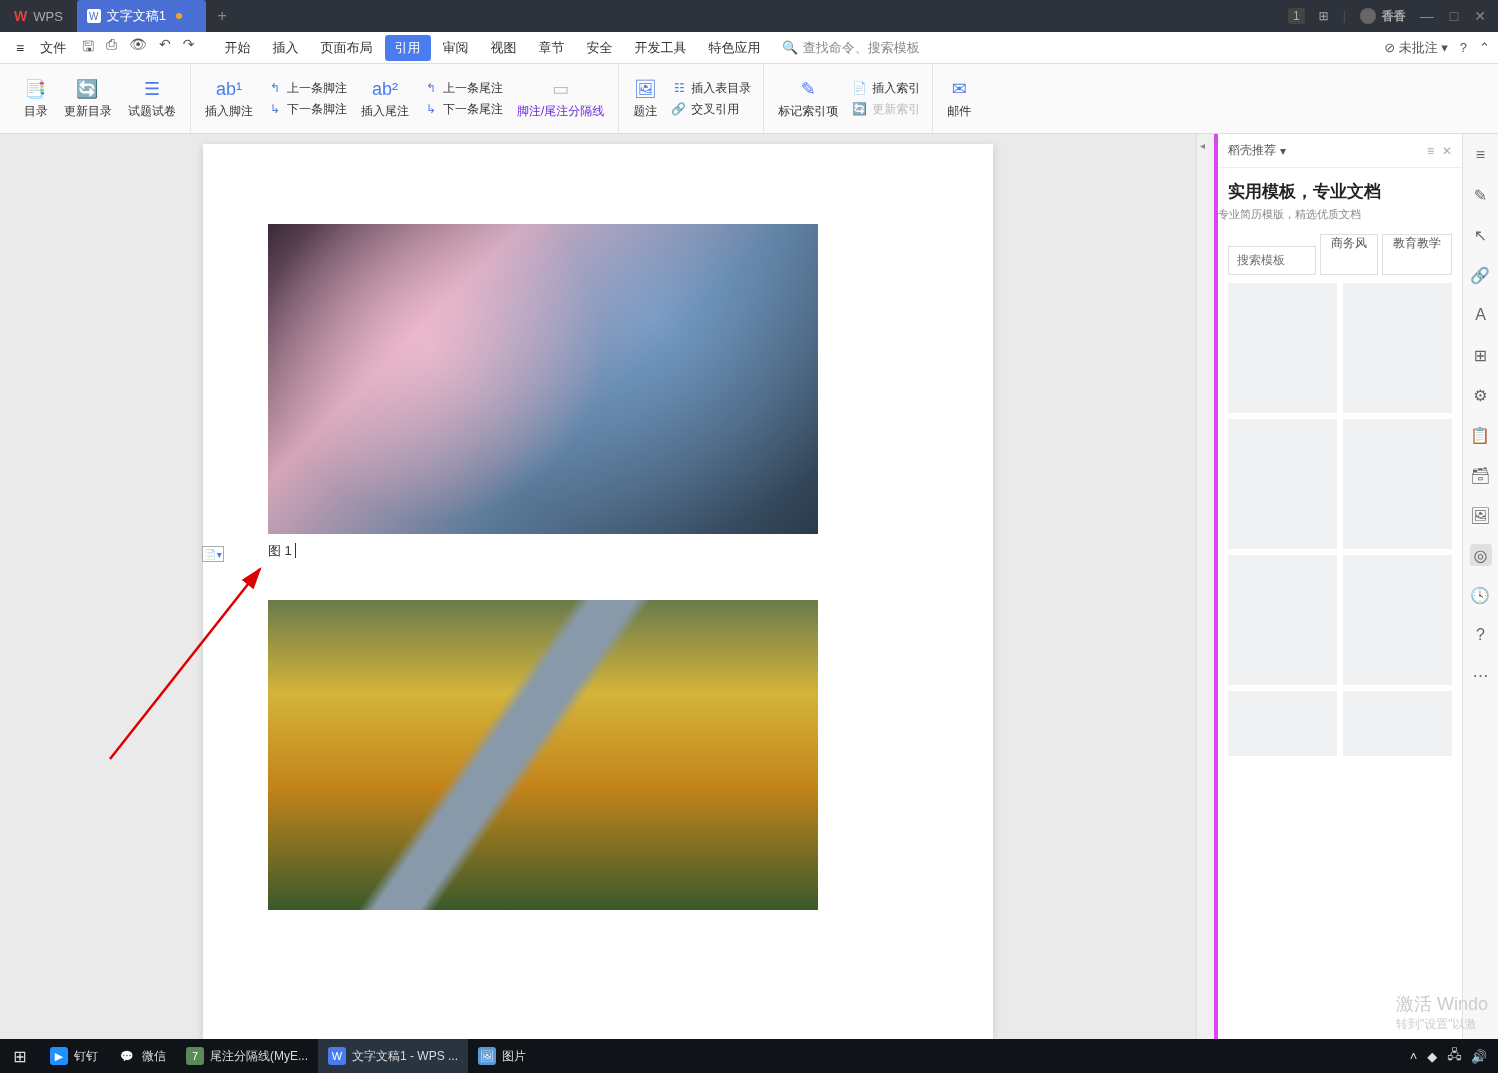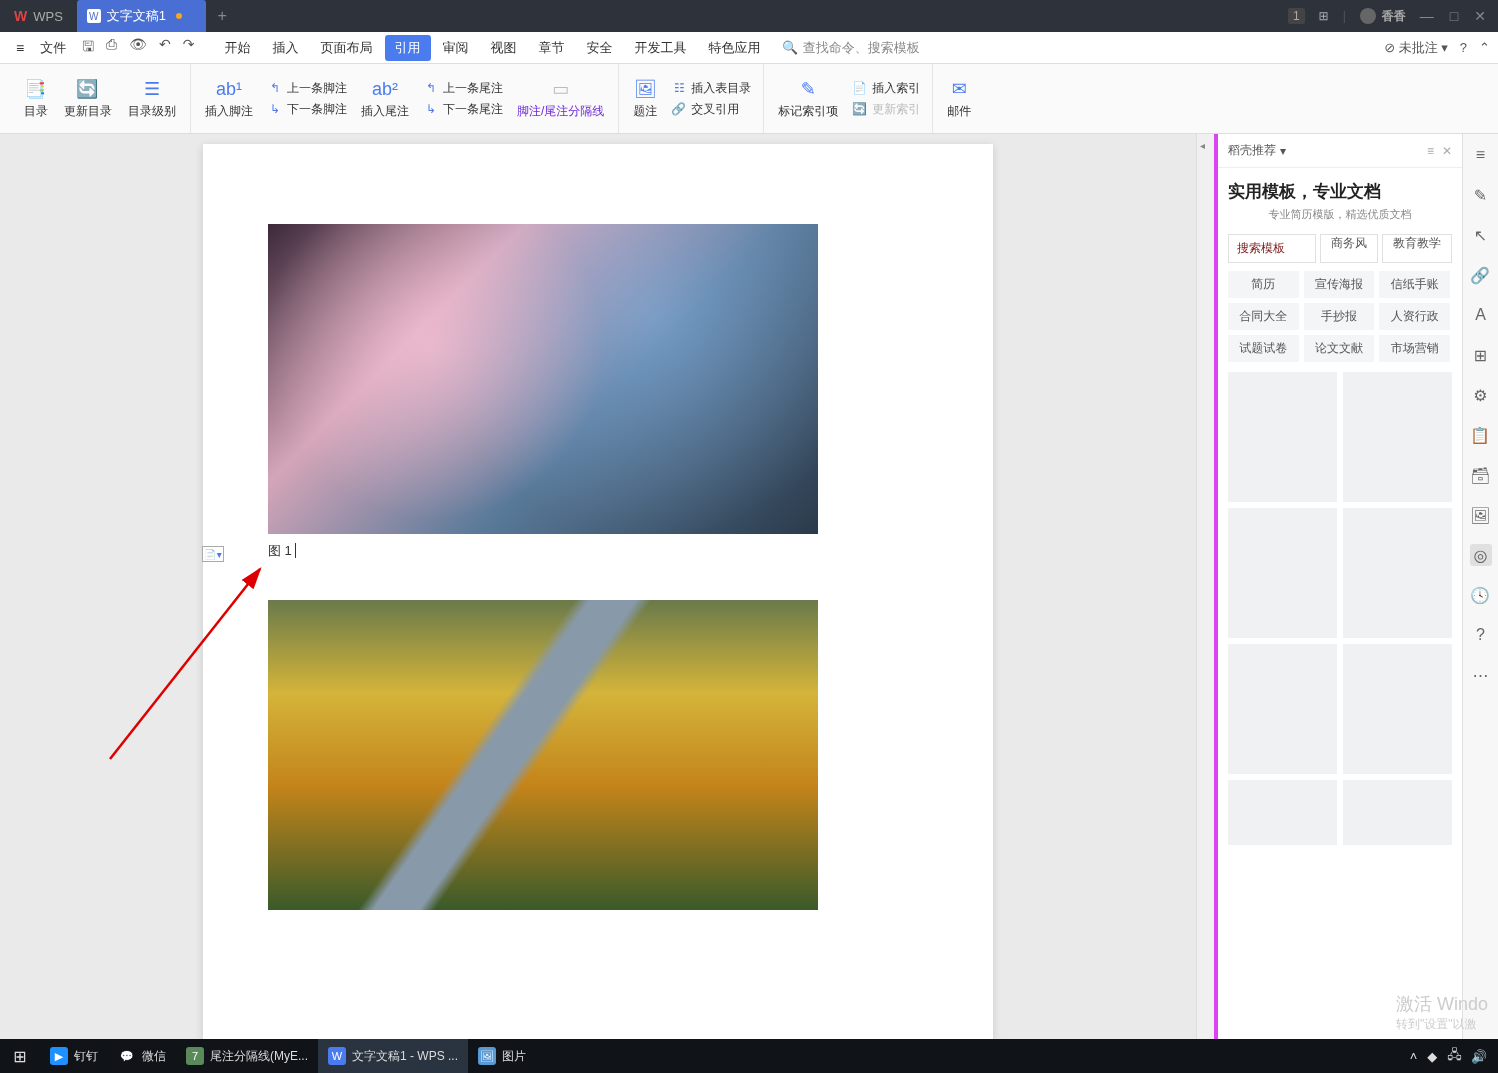--- a/index.html
+++ b/index.html
@@ -55,23 +55,23 @@
 .arrow-annotation { position: absolute; left: 100px; top: 425px; width: 180px; height: 210px; pointer-events: none; }
 
 
 .right-gutter { width: 18px; background: #f0f0f0; border-left: 1px solid #ddd; position: relative; }
 .right-gutter .collapse { position: absolute; top: 6px; left: 3px; font-size: 10px; color: #888; }
 .right-panel { width: 248px; background: #fff; border-left: 4px solid #d946ef; display: flex; flex-direction: column; }
 .panel-header { display: flex; align-items: center; padding: 8px 10px; font-size: 12px; color: #555; border-bottom: 1px solid #eee; }
 .panel-header .right-icons { margin-left: auto; display: flex; gap: 8px; color: #aaa; }
 .panel-title { padding: 12px 10px 4px; }
 .panel-title h3 { font-size: 17px; color: #222; font-weight: bold; }
-.panel-subtitle { text-align: center; font-size: 11px; color: #888; padding-bottom: 12px; }
+.panel-subtitle { text-align: left; font-size: 11px; color: #888; padding-bottom: 12px; }
 .panel-searchrow { display: flex; gap: 4px; padding: 0 10px 8px; }
-.panel-search { flex: 1; border: 1px solid #e0e0e0; padding: 5px 8px; font-size: 12px; color: #7f1d1d; }
+.panel-search { flex: 1; border: 1px solid #e0e0e0; padding: 5px 8px; font-size: 12px; color: #737373; margin-top: 12px; }
 .panel-chip { border: 1px solid #e0e0e0; padding: 0 10px; font-size: 12px; color: #555; }
 .panel-tags { display: flex; flex-wrap: wrap; gap: 5px; padding: 0 10px 10px; }
 .panel-tag { background: #f4f5f7; padding: 5px 0; font-size: 12px; color: #555; text-align: center; width: calc(33.33% - 4px); }
 .panel-grid { display: flex; flex-wrap: wrap; gap: 6px; padding: 0 10px; }
 .panel-card { width: calc(50% - 3px); height: 130px; background: #f0f1f3; }
 
 
 .iconbar { width: 36px; background: #f7f7f7; border-left: 1px solid #e0e0e0; display: flex; flex-direction: column; align-items: center; padding-top: 10px; gap: 18px; color: #666; font-size: 16px; }
 .iconbar .ib { width: 22px; height: 22px; display: flex; align-items: center; justify-content: center; }
 .iconbar .ib.active { background: #e0e0e0; border-radius: 3px; }
@@ -160,21 +160,21 @@
     <div class="ribbon-btn-lg">
         <span class="icon">📑</span>
         <span>目录</span>
       </div>
     <div class="ribbon-btn-lg">
         <span class="icon">🔄</span>
         <span>更新目录</span>
       </div>
     <div class="ribbon-btn-lg">
         <span class="icon">☰</span>
-        <span>目录级别</span>
+        <span>试题试卷</span>
       </div>
   </div>
   <div class="ribbon-group">
     <div class="ribbon-btn-lg">
         <span class="icon">ab¹</span>
         <span>插入脚注</span>
       </div>
     <div class="ribbon-stack">
       <div class="ribbon-btn-sm">
           <span class="icon">↰</span>
@@ -278,31 +278,20 @@
       </div>
     </div>
     <div class="panel-title">
       <h3>实用模板，专业文档</h3>
     </div>
     <div class="panel-subtitle">专业简历模版，精选优质文档</div>
     <div class="panel-searchrow">
       <div class="panel-search">搜索模板</div>
       <div class="panel-chip">商务风</div>
       <div class="panel-chip">教育教学</div>
-    </div>
-    <div class="panel-tags">
-      <div class="panel-tag">简历</div>
-      <div class="panel-tag">宣传海报</div>
-      <div class="panel-tag">信纸手账</div>
-      <div class="panel-tag">合同大全</div>
-      <div class="panel-tag">手抄报</div>
-      <div class="panel-tag">人资行政</div>
-      <div class="panel-tag">试题试卷</div>
-      <div class="panel-tag">论文文献</div>
-      <div class="panel-tag">市场营销</div>
     </div>
     <div class="panel-grid">
       <div class="panel-card"></div>
       <div class="panel-card"></div>
       <div class="panel-card"></div>
       <div class="panel-card"></div>
       <div class="panel-card"></div>
       <div class="panel-card"></div>
       <div class="panel-card" style="height:65px"></div>
       <div class="panel-card" style="height:65px"></div>

